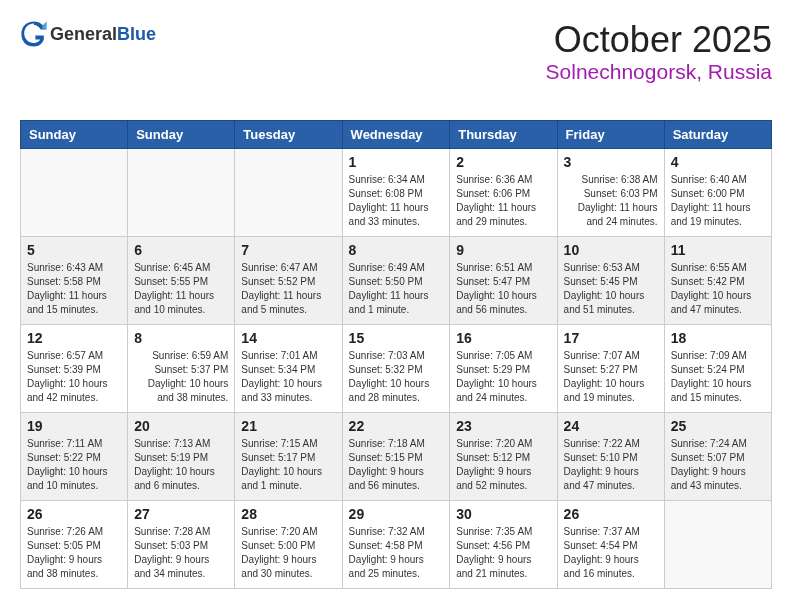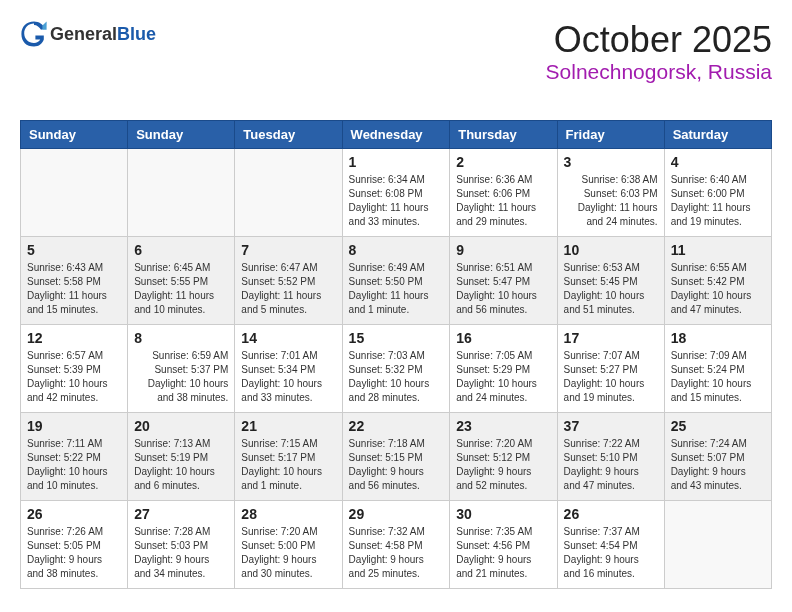--- a/index.html
+++ b/index.html
@@ -279,21 +279,21 @@
 and 56 minutes.</div>
         </td>
         <td>
           <div class="cell-day">23</div>
           <div class="cell-info" style="white-space: pre-line;">Sunrise: 7:20 AM
 Sunset: 5:12 PM
 Daylight: 9 hours
 and 52 minutes.</div>
         </td>
         <td>
-          <div class="cell-day">37</div>
+          <div class="cell-day">24</div>
           <div class="cell-info" style="white-space: pre-line;">Sunrise: 7:22 AM
 Sunset: 5:10 PM
 Daylight: 9 hours
 and 47 minutes.</div>
         </td>
         <td>
           <div class="cell-day">25</div>
           <div class="cell-info" style="white-space: pre-line;">Sunrise: 7:24 AM
 Sunset: 5:07 PM
 Daylight: 9 hours

